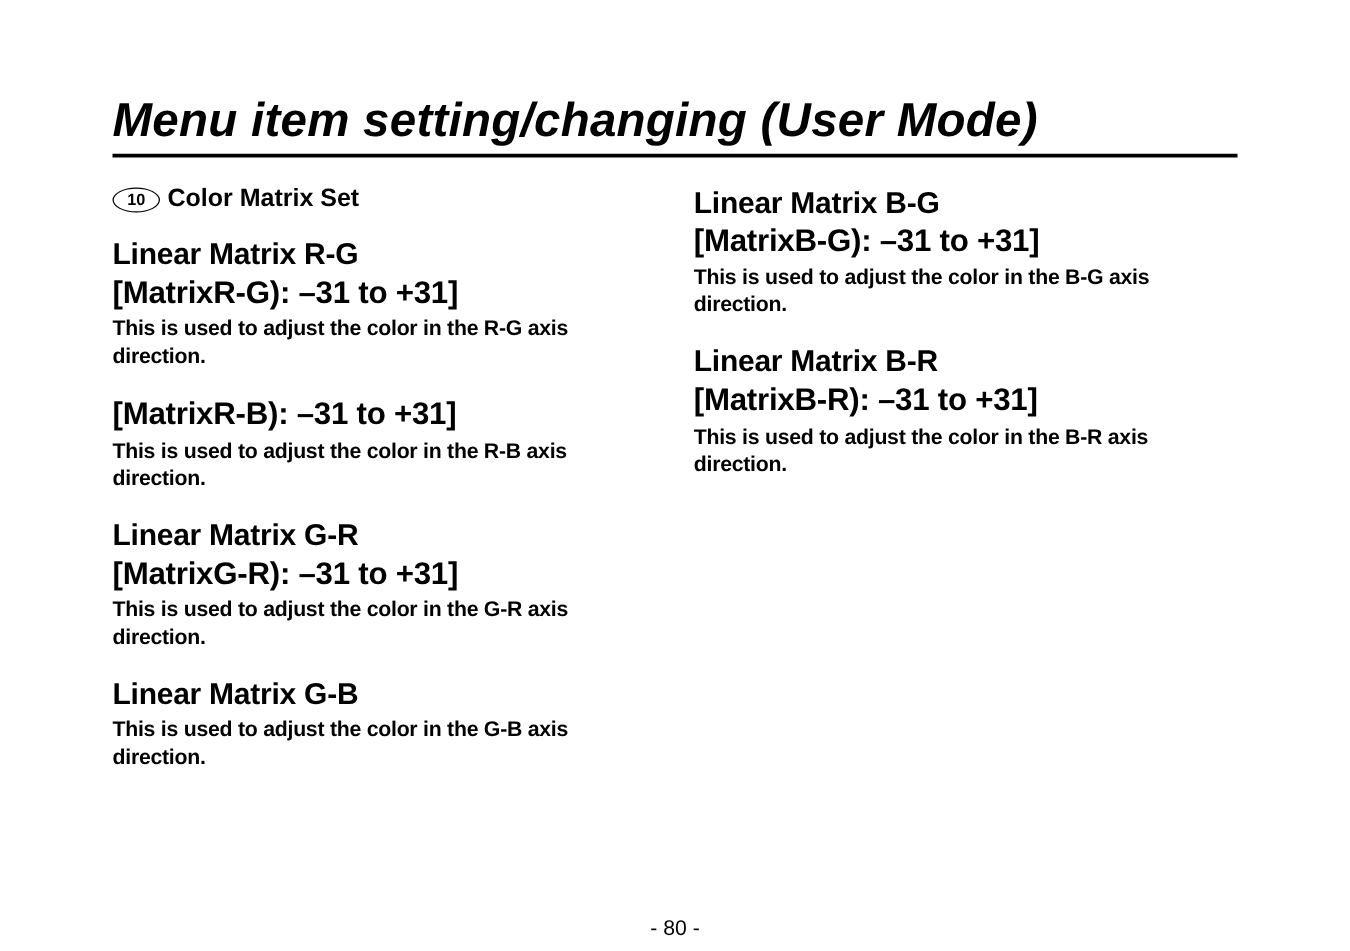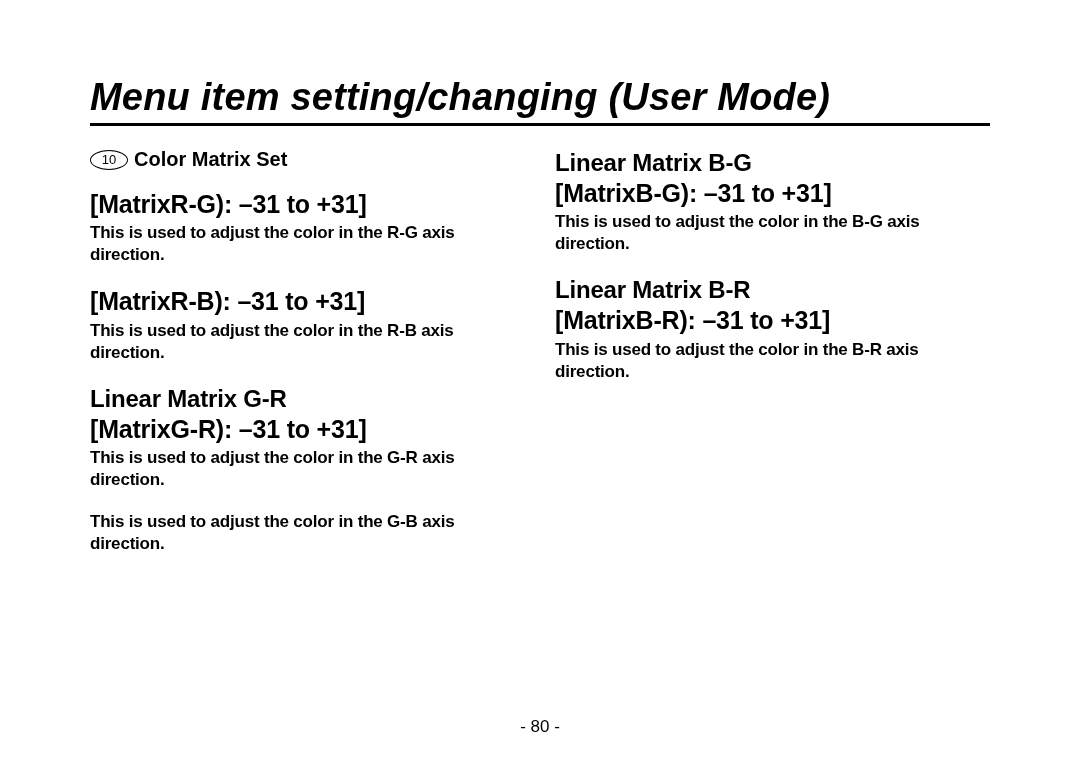--- a/index.html
+++ b/index.html
@@ -34,30 +34,30 @@
     gap: 6px;
   }
   .circled-num {
     display: inline-flex;
     width: 38px; height: 20px;
     border: 1.5px solid #000;
     border-radius: 50%;
     font-size: 13px;
     align-items: center;
     justify-content: center;
-    font-weight: normal;
+    font-weight: bold;
     font-style: normal;
   }
   .entry { margin-bottom: 20px; }
   .entry-title { font-size: 24px; font-weight: bold; line-height: 1.25; letter-spacing: -0.2px; }
   .entry-range { font-size: 25px; font-weight: bold; line-height: 1.25; letter-spacing: -0.2px; }
   .entry-desc { font-size: 17px; font-weight: bold; line-height: 1.3; margin-top: 2px; letter-spacing: -0.2px; }
   .page-number {
     position: absolute;
-    bottom: 40px;
+    bottom: 24px;
     left: 0; right: 0;
     text-align: center;
     font-size: 17px;
   }
 </style>
 </head>
 <body>
 
 <div class="page">
 
@@ -65,36 +65,38 @@
 
   <div class="columns">
 
     <div class="col">
       <div class="section-header">
         <span class="circled-num">10</span>
         <span>Color Matrix Set</span>
       </div>
 
       <div class="entry">
+        <div class="entry-title">Linear Matrix R-G</div>
         <div class="entry-range">[MatrixR-G): –31 to +31]</div>
         <div class="entry-desc">This is used to adjust the color in the R-G axis direction.</div>
       </div>
 
       <div class="entry">
         <div class="entry-range">[MatrixR-B): –31 to +31]</div>
         <div class="entry-desc">This is used to adjust the color in the R-B axis direction.</div>
       </div>
 
       <div class="entry">
         <div class="entry-title">Linear Matrix G-R</div>
         <div class="entry-range">[MatrixG-R): –31 to +31]</div>
         <div class="entry-desc">This is used to adjust the color in the G-R axis direction.</div>
       </div>
 
       <div class="entry">
+        <div class="entry-title">Linear Matrix G-B</div>
         <div class="entry-desc">This is used to adjust the color in the G-B axis direction.</div>
       </div>
     </div>
 
     <div class="col">
       <div class="entry">
         <div class="entry-title">Linear Matrix B-G</div>
         <div class="entry-range">[MatrixB-G): –31 to +31]</div>
         <div class="entry-desc">This is used to adjust the color in the B-G axis direction.</div>
       </div>

